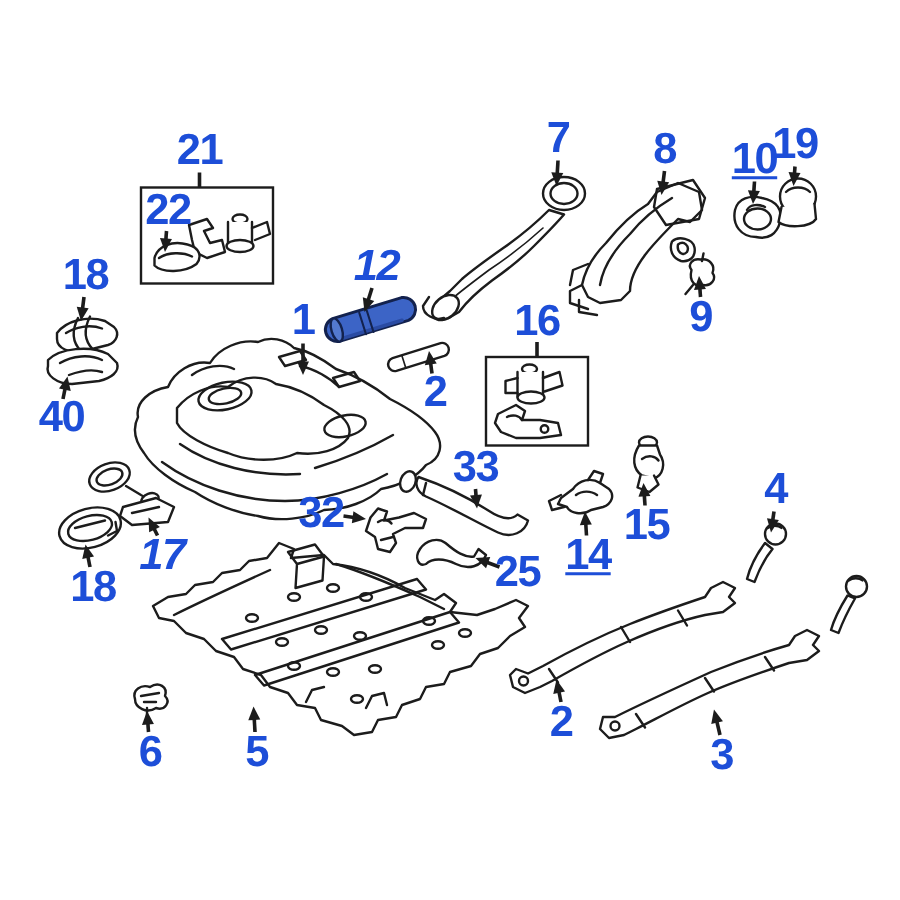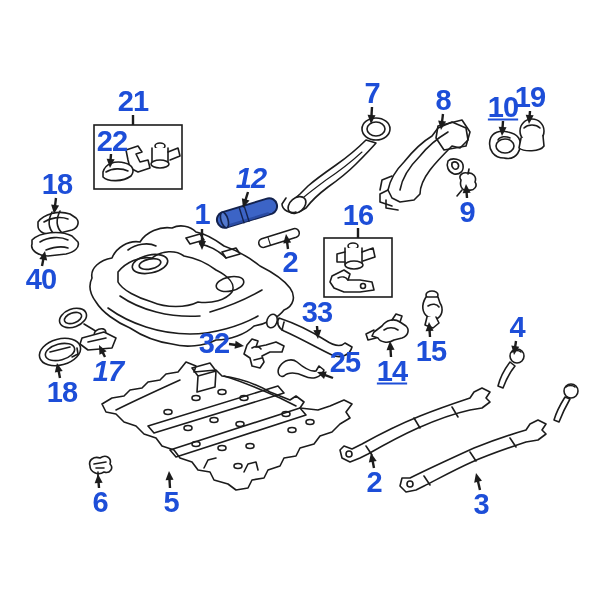--- a/index.html
+++ b/index.html
@@ -271,15 +271,15 @@
       <div class="part-label" style="left: 431px; top: 351px;">15</div>
       <div class="part-label" style="left: 358px; top: 215px;">16</div>
       <div class="part-label" style="left: 108px; top: 371px; font-style: italic;">17</div>
       <div class="part-label" style="left: 62px; top: 392px;">18</div>
       <div class="part-label" style="left: 57px; top: 184px;">18</div>
       <div class="part-label" style="left: 41px; top: 279px;">40</div>
       <div class="part-label" style="left: 133px; top: 101px;">21</div>
       <div class="part-label" style="left: 112px; top: 141px;">22</div>
       <div class="part-label" style="left: 214px; top: 343px;">32</div>
       <div class="part-label" style="left: 317px; top: 312px;">33</div>
-      <div class="part-label" style="left: 345px; top: 362px;">25</div>
+      <div class="part-label" style="left: 345px; top: 382px;">25</div>
     </div>
 </div>
 
 </body></html>

